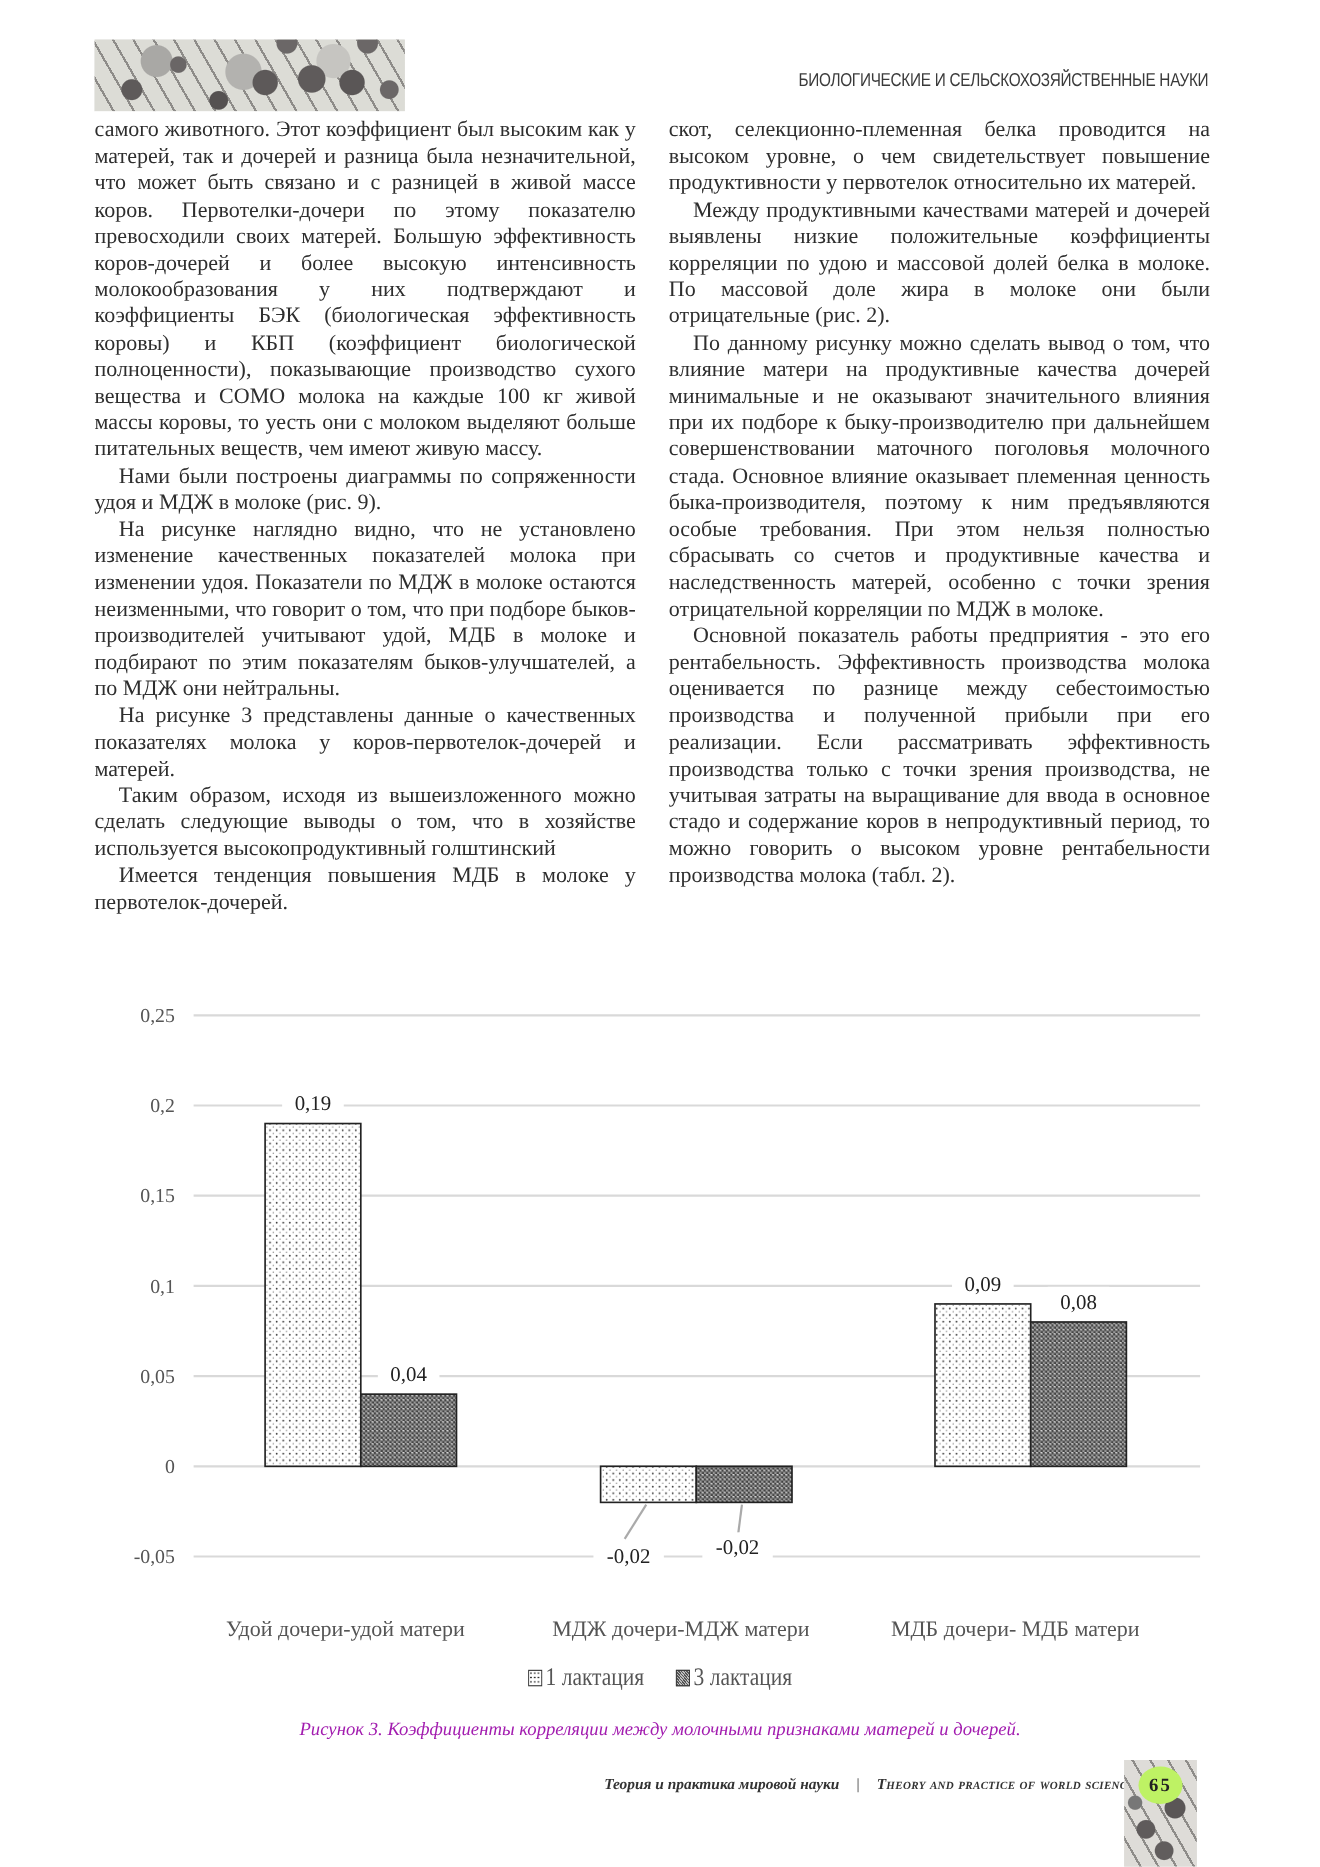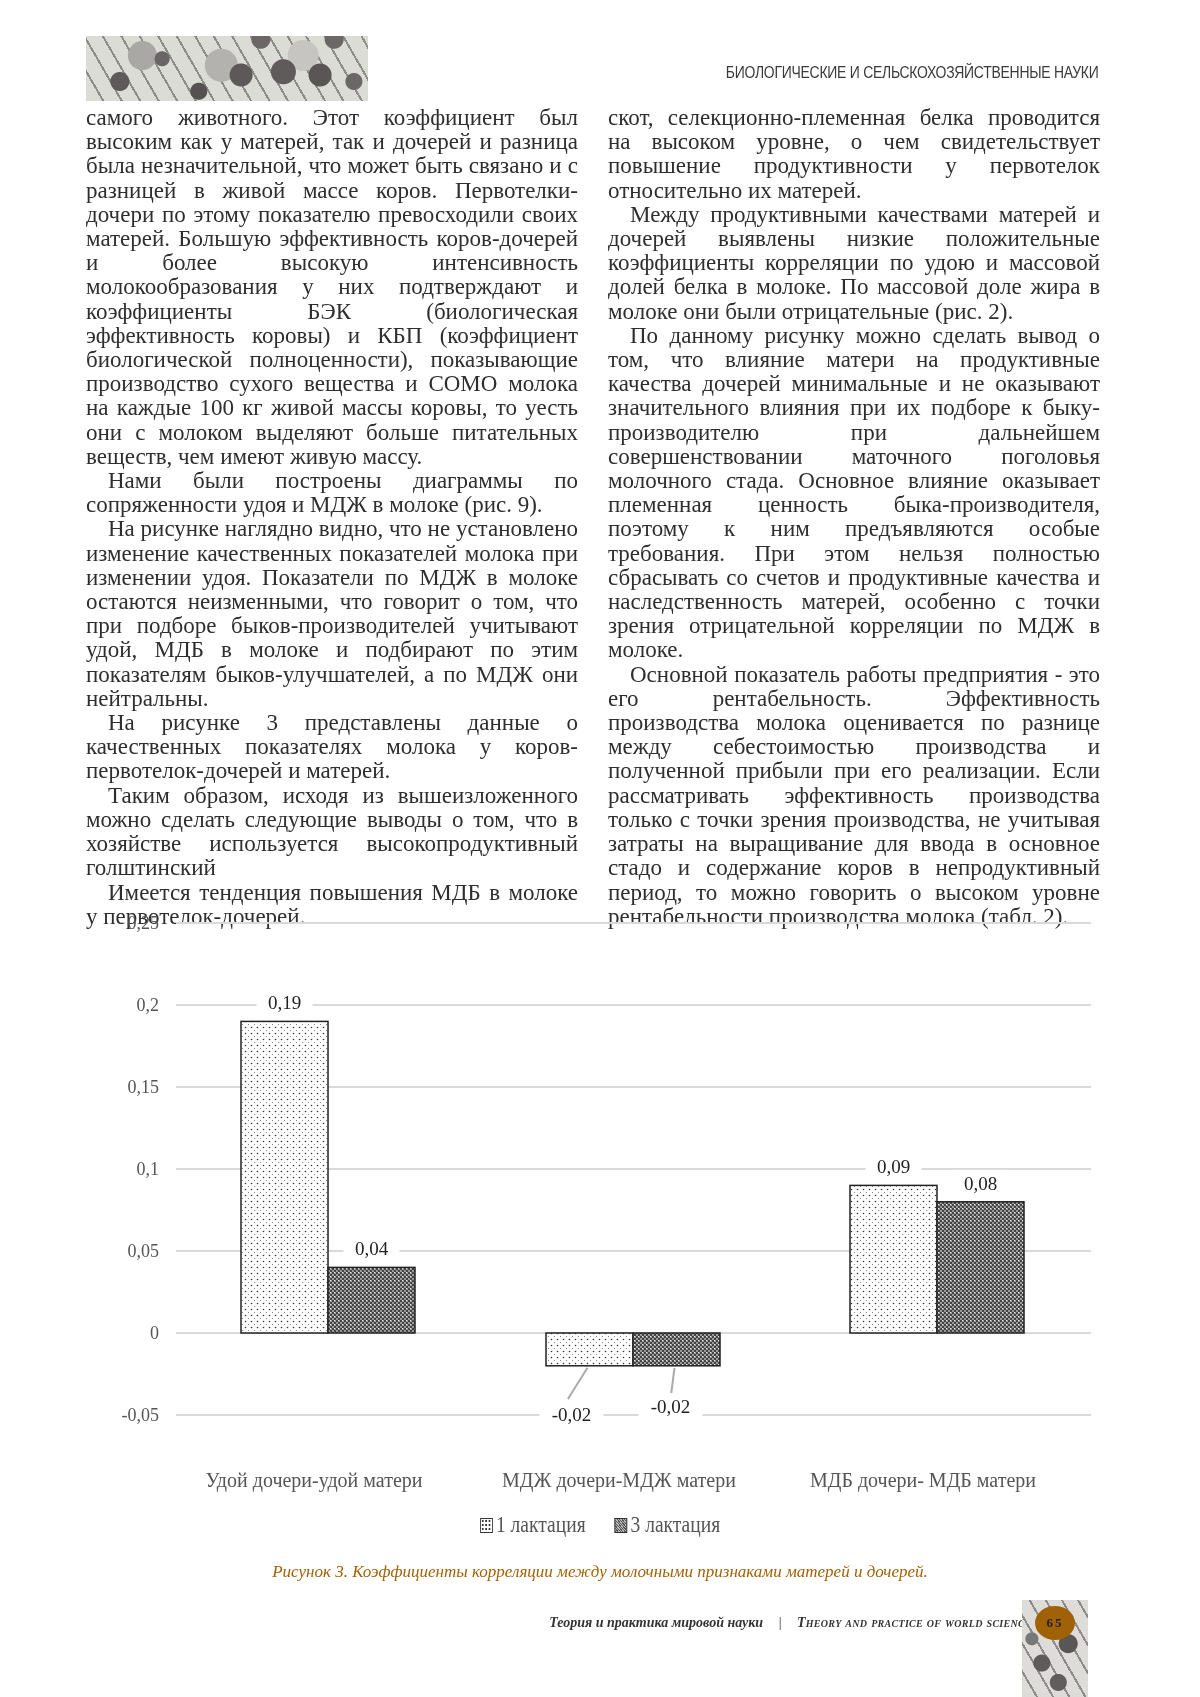--- a/index.html
+++ b/index.html
@@ -20,54 +20,54 @@
       radial-gradient(circle at 88% 5%, #6b6767 0 9px, transparent 10px),
       radial-gradient(circle at 20% 30%, #a9a8a5 0 14px, transparent 15px),
       radial-gradient(circle at 48% 45%, #b3b2af 0 16px, transparent 17px),
       radial-gradient(circle at 77% 30%, #c6c5c1 0 15px, transparent 16px),
       repeating-linear-gradient(60deg, #dcdcd6 0 14px, #8e8c89 14px 16px),
       #e3e3de; }
   .running-head { position: absolute; right: 102px; top: 63px; font-family: "Liberation Sans", "DejaVu Sans", sans-serif;
     font-size: 17px; letter-spacing: -0.3px; color: #3a3a3a; transform: scaleX(0.82); transform-origin: right center; white-space: nowrap; }
 
   
-  .col { position: absolute; top: 106px; width: 492px; font-size: 23px; line-height: 24.2px;
+  .col { position: absolute; top: 106px; width: 492px; font-size: 20px; line-height: 24.2px;
          text-align: justify; hyphens: manual; color: #2e2e2e; }
   .col-left { left: 86px; }
   .col-right { left: 608px; }
   .col p { margin: 0; }
   .col p.ind { text-indent: 22px; }
 
   
   .chart { position: absolute; left: 16px; top: 900px; width: 1200px; height: 520px; }
   .chart svg { position: absolute; left: 0; top: 0; }
   .legend { position: absolute; top: 1512px; left: 0; width: 1200px; text-align: center;
             font-size: 23px; color: #555; transform: scaleX(0.85); }
   .legend .item { display: inline-flex; align-items: center; margin: 0 14px; }
   .legend .swatch { width: 13px; height: 13px; border: 1px solid #333; margin-right: 4px; display: inline-block; }
   .sw-dots { background: radial-gradient(#333 0.7px, transparent 1px) 0 0/4px 4px, #fff; }
   .sw-cross { background: repeating-linear-gradient(45deg, #555 0 1px, #bbb 1px 2px), #888; }
 
   .caption { position: absolute; top: 1562px; left: 0; width: 1200px; text-align: center;
-             font-style: italic; font-size: 17px; color: #a16207; }
+             font-style: italic; font-size: 17px; color: #a21caf; }
 
   .footer { position: absolute; top: 1615px; left: 0; width: 1032px; text-align: right; font-size: 14px; color: #333; }
   .footer .ru { font-style: italic; font-weight: bold; }
   .footer .sep { margin: 0 12px; font-weight: normal; }
   .footer .en { font-style: italic; font-weight: bold; font-variant: small-caps; letter-spacing: 0.3px; }
 
   .page-badge { position: absolute; left: 1022px; top: 1600px; width: 66px; height: 97px;
     background:
       radial-gradient(circle at 30% 65%, #5f5b5b 0 8px, transparent 9px),
       radial-gradient(circle at 70% 45%, #5a5656 0 9px, transparent 10px),
       radial-gradient(circle at 55% 85%, #615d5d 0 8px, transparent 9px),
       radial-gradient(circle at 15% 40%, #777 0 6px, transparent 7px),
       repeating-linear-gradient(60deg, #dedcd8 0 12px, #8e8c89 12px 14px), #e0e0dc; }
   .page-num { position: absolute; left: 1035px; top: 1606px; width: 40px; height: 34px; border-radius: 50%;
-    background: #a16207; text-align: center; line-height: 34px; font-weight: bold; font-size: 13px; letter-spacing: 2px; color: #222; }
+    background: #bef264; text-align: center; line-height: 34px; font-weight: bold; font-size: 17px; letter-spacing: 2px; color: #222; }
 </style>
 </head>
 <body>
 
 <div class="header-img"></div>
 <div class="running-head">БИОЛОГИЧЕСКИЕ И СЕЛЬСКОХОЗЯЙСТВЕННЫЕ НАУКИ</div>
 
 <div class="col col-left">
   <p>самого животного. Этот коэффициент был высоким как у матерей, так и дочерей и разница была незначительной, что может быть связано и с разницей в живой массе коров. Первотелки-дочери по этому показателю превосходили своих матерей. Большую эффективность коров-дочерей и более высокую интенсивность молокообразования у них подтверждают и коэффициенты БЭК (биологическая эффективность коровы) и КБП (коэффициент биологической полноценности), показывающие производство сухого вещества и СОМО молока на каждые 100 кг живой массы коровы, то уесть они с молоком выделяют больше питательных веществ, чем имеют живую массу.</p>
   <p class="ind">Нами были построены диаграммы по сопряженности удоя и МДЖ в молоке (рис. 9).</p>

